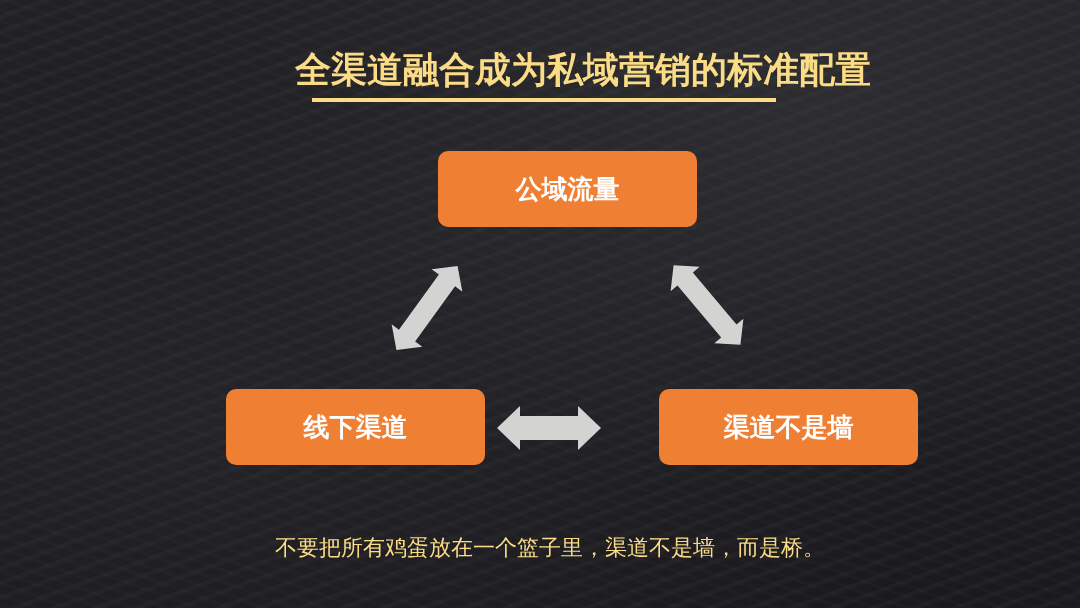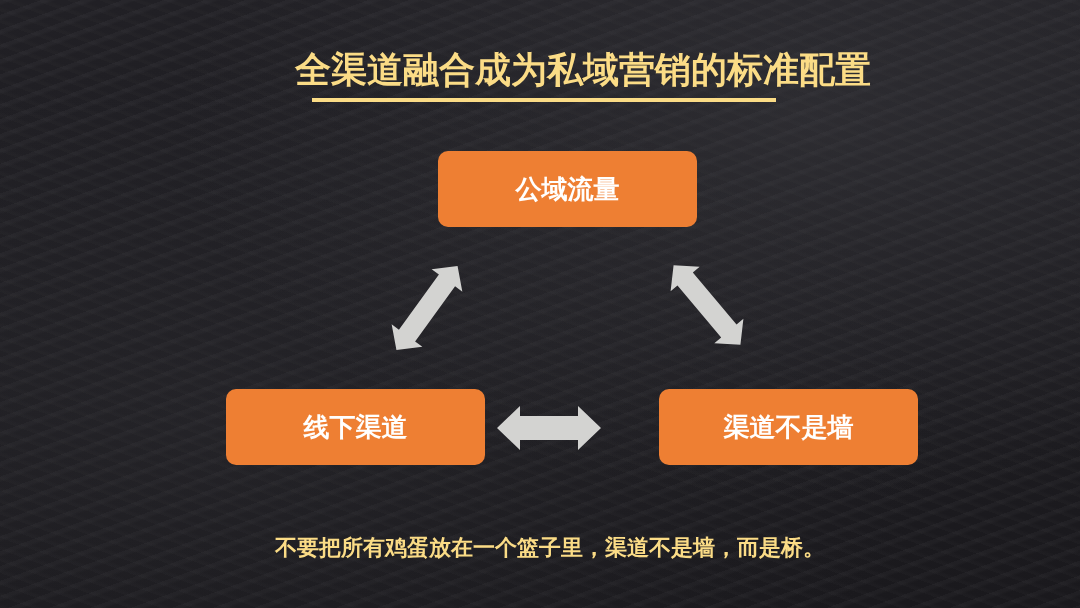--- a/index.html
+++ b/index.html
@@ -17,21 +17,21 @@
     font-size:36px;font-weight:bold;color:#fbdc86;letter-spacing:0px;white-space:nowrap;line-height:48px;}
   .underline{position:absolute;left:312px;top:98px;width:464px;height:4px;background:#fbdc86;}
   .node{position:absolute;width:259px;height:76px;border-radius:10px;background:#ee7f33;
     color:#ffffff;font-size:26px;font-weight:bold;display:flex;align-items:center;justify-content:center;
     box-sizing:border-box;}
   .n-top{left:438px;top:151px;}
   .n-left{left:226px;top:389px;}
   .n-right{left:659px;top:389px;}
   .arrow{position:absolute;}
   .quote{position:absolute;left:190px;top:532px;width:720px;text-align:center;
-    font-size:22px;font-weight:bold;color:#fbdc86;white-space:nowrap;line-height:32px;}
+    font-size:22px;font-weight:normal;color:#fbdc86;white-space:nowrap;line-height:32px;}
 </style>
 </head>
 <body>
 
 <div class="bg"></div>
 
 <div class="title">全渠道融合成为私域营销的标准配置</div>
 <div class="underline"></div>
 
 <div class="node n-top">

